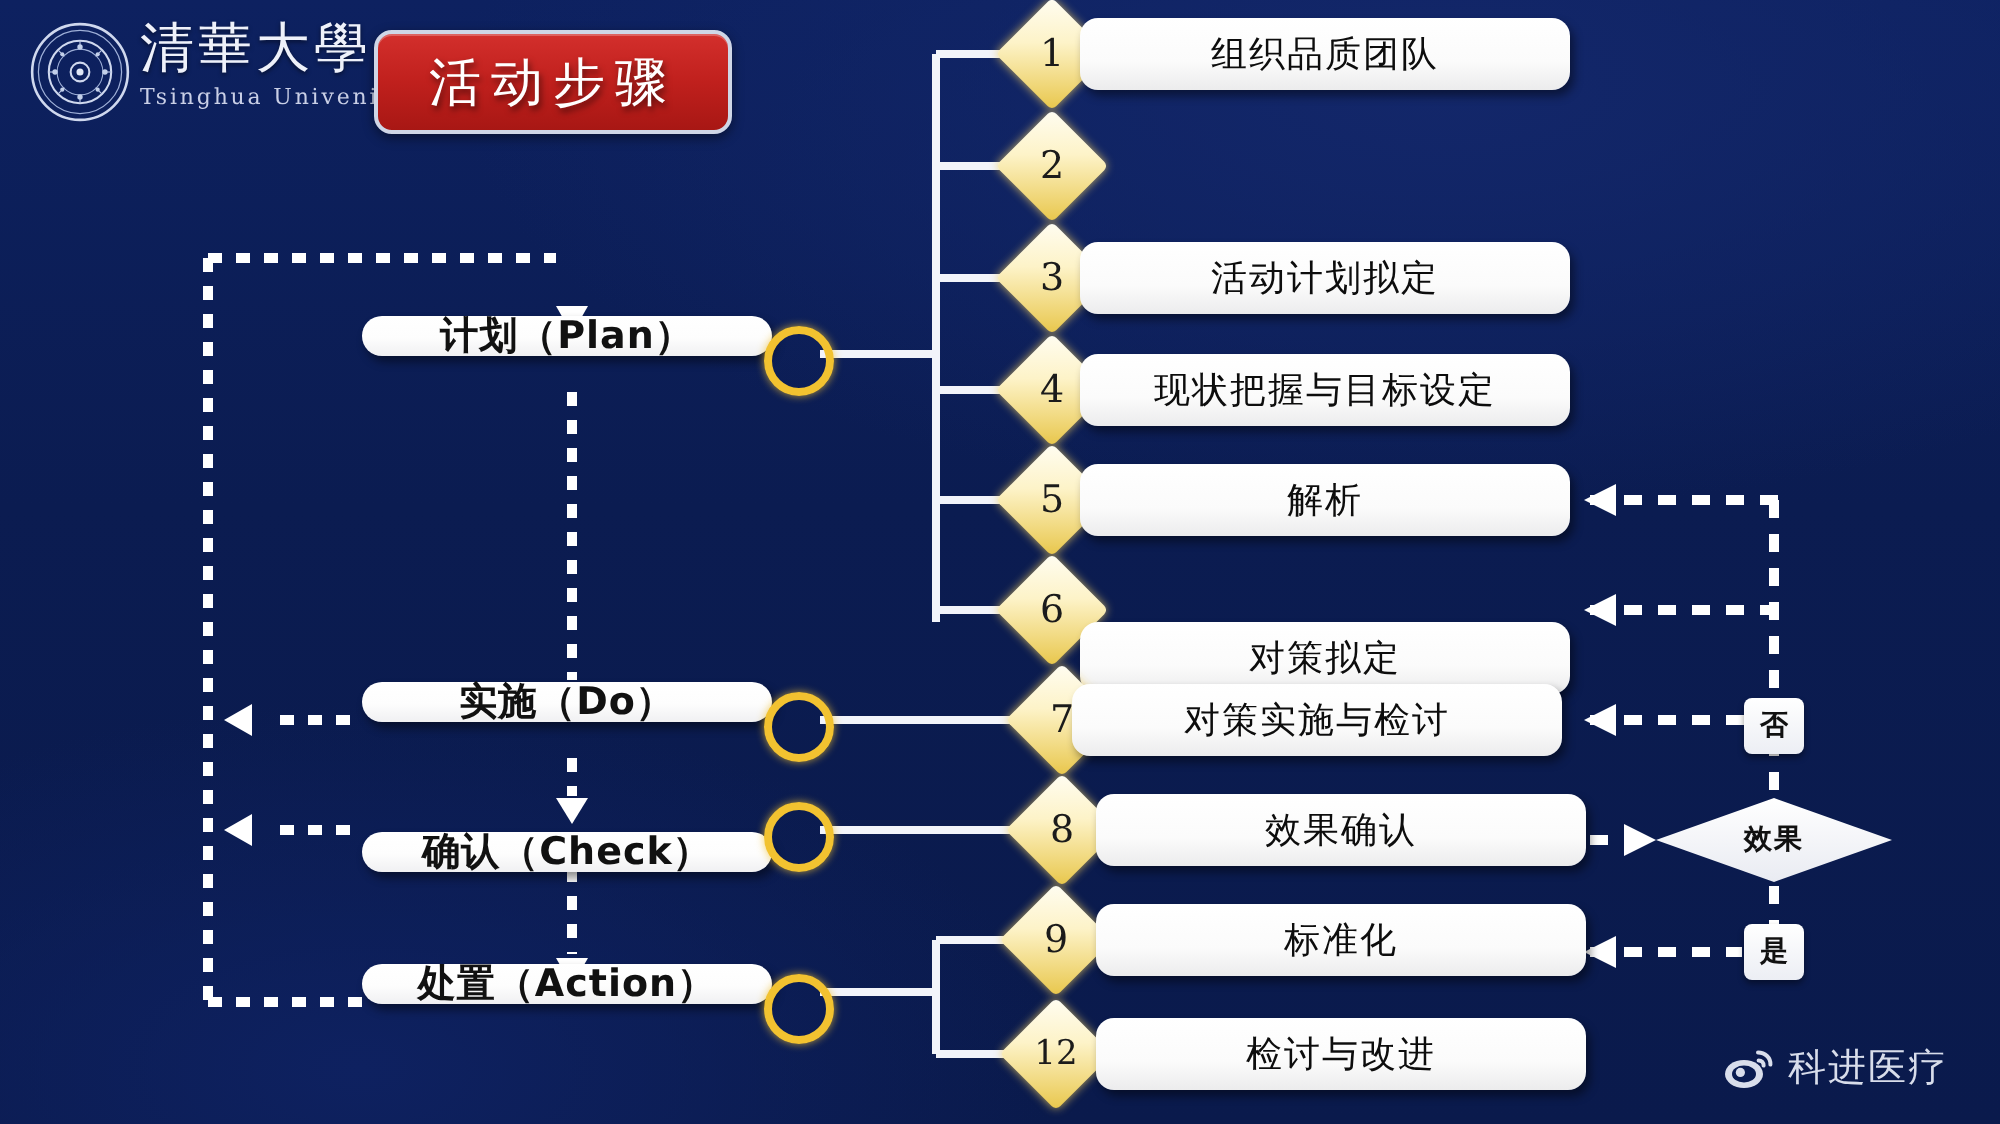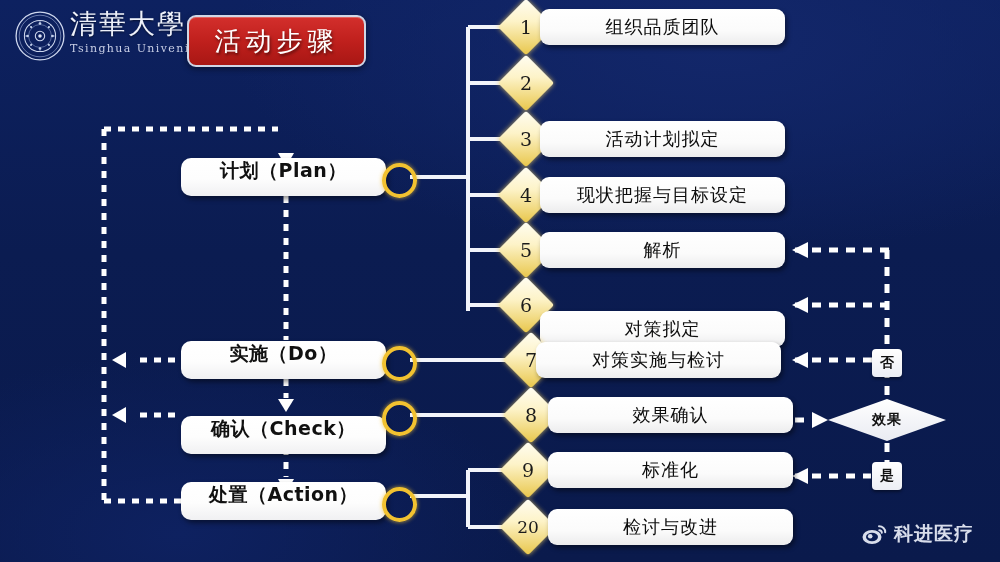--- a/index.html
+++ b/index.html
@@ -36,25 +36,25 @@
   .title-btn span{
     color:#fff;font-size:26px;font-weight:400;letter-spacing:5px;
     text-shadow:1px 2px 3px rgba(0,0,0,.55);
   }
 
   
   #wires{position:absolute;left:0;top:0;width:1000px;height:562px;}
 
   
   .pdca{
-    position:absolute;height:38px;width:205px;
+    position:absolute;height:20px;width:205px;
     border-radius:10px;
     background:linear-gradient(180deg,#ffffff 0%,#fdfdfd 55%,#f0f0f2 100%);
     box-shadow:2px 3px 5px rgba(0,0,0,.45);
-    display:flex;justify-content:center;
+    display:flex;align-items:center;justify-content:center;
   }
   .pdca span{
     color:#111;font-size:19px;font-weight:700;letter-spacing:.5px;white-space:nowrap;
     font-family:"DejaVu Sans","Liberation Sans",sans-serif;
   }
   .knob{
     position:absolute;width:27px;height:27px;border-radius:50%;
     border:4px solid #f2c230;background:transparent;
     box-shadow:0 0 4px rgba(242,194,48,.75);
   }
@@ -101,21 +101,21 @@
   .yn{
     position:absolute;width:30px;height:28px;border-radius:4px;
     background:linear-gradient(180deg,#ffffff,#eceef4);
     box-shadow:0 2px 3px rgba(0,0,0,.4);
     display:flex;align-items:center;justify-content:center;
     color:#111;font-size:14px;font-weight:700;
   }
 
   
   .wm{position:absolute;left:862px;top:521px;display:flex;align-items:center;gap:6px;opacity:.93;}
-  .wm-txt{color:#e8ecf7;font-size:19px;letter-spacing:1px;font-weight:700;}
+  .wm-txt{color:#e8ecf7;font-size:19px;letter-spacing:1px;font-weight:400;}
 </style>
 </head>
 <body>
 
 <div id="stage">
 
   <div class="logo-wrap">
     <svg class="seal" viewBox="0 0 100 100">
       <circle cx="50" cy="50" r="46" fill="none" stroke="#cfd8ee" stroke-width="2.5"></circle>
       <circle cx="50" cy="50" r="40" fill="none" stroke="#9fb0d8" stroke-width="1.2"></circle>
@@ -285,21 +285,21 @@
     <span>效果确认</span>
   </div>
 
   <div class="diamond" style="left:508px;top:450px;"></div>
   <div class="dnum" style="left:508px;top:450px;">9</div>
   <div class="step-box" style="left:548px;top:452px;">
     <span>标准化</span>
   </div>
 
   <div class="diamond" style="left:508px;top:507px;"></div>
-  <div class="dnum" style="left:508px;top:507px;font-size:17px;">20</div>
+  <div class="dnum" style="left:508px;top:507px;font-size:17px;">12</div>
   <div class="step-box" style="left:548px;top:509px;">
     <span>检讨与改进</span>
   </div>
 
   <div class="yn" style="left:872px;top:349px;">
     <span>否</span>
   </div>
   <div class="dec-diamond">
     <div class="shape"></div>
     <div class="txt">效果</div>

